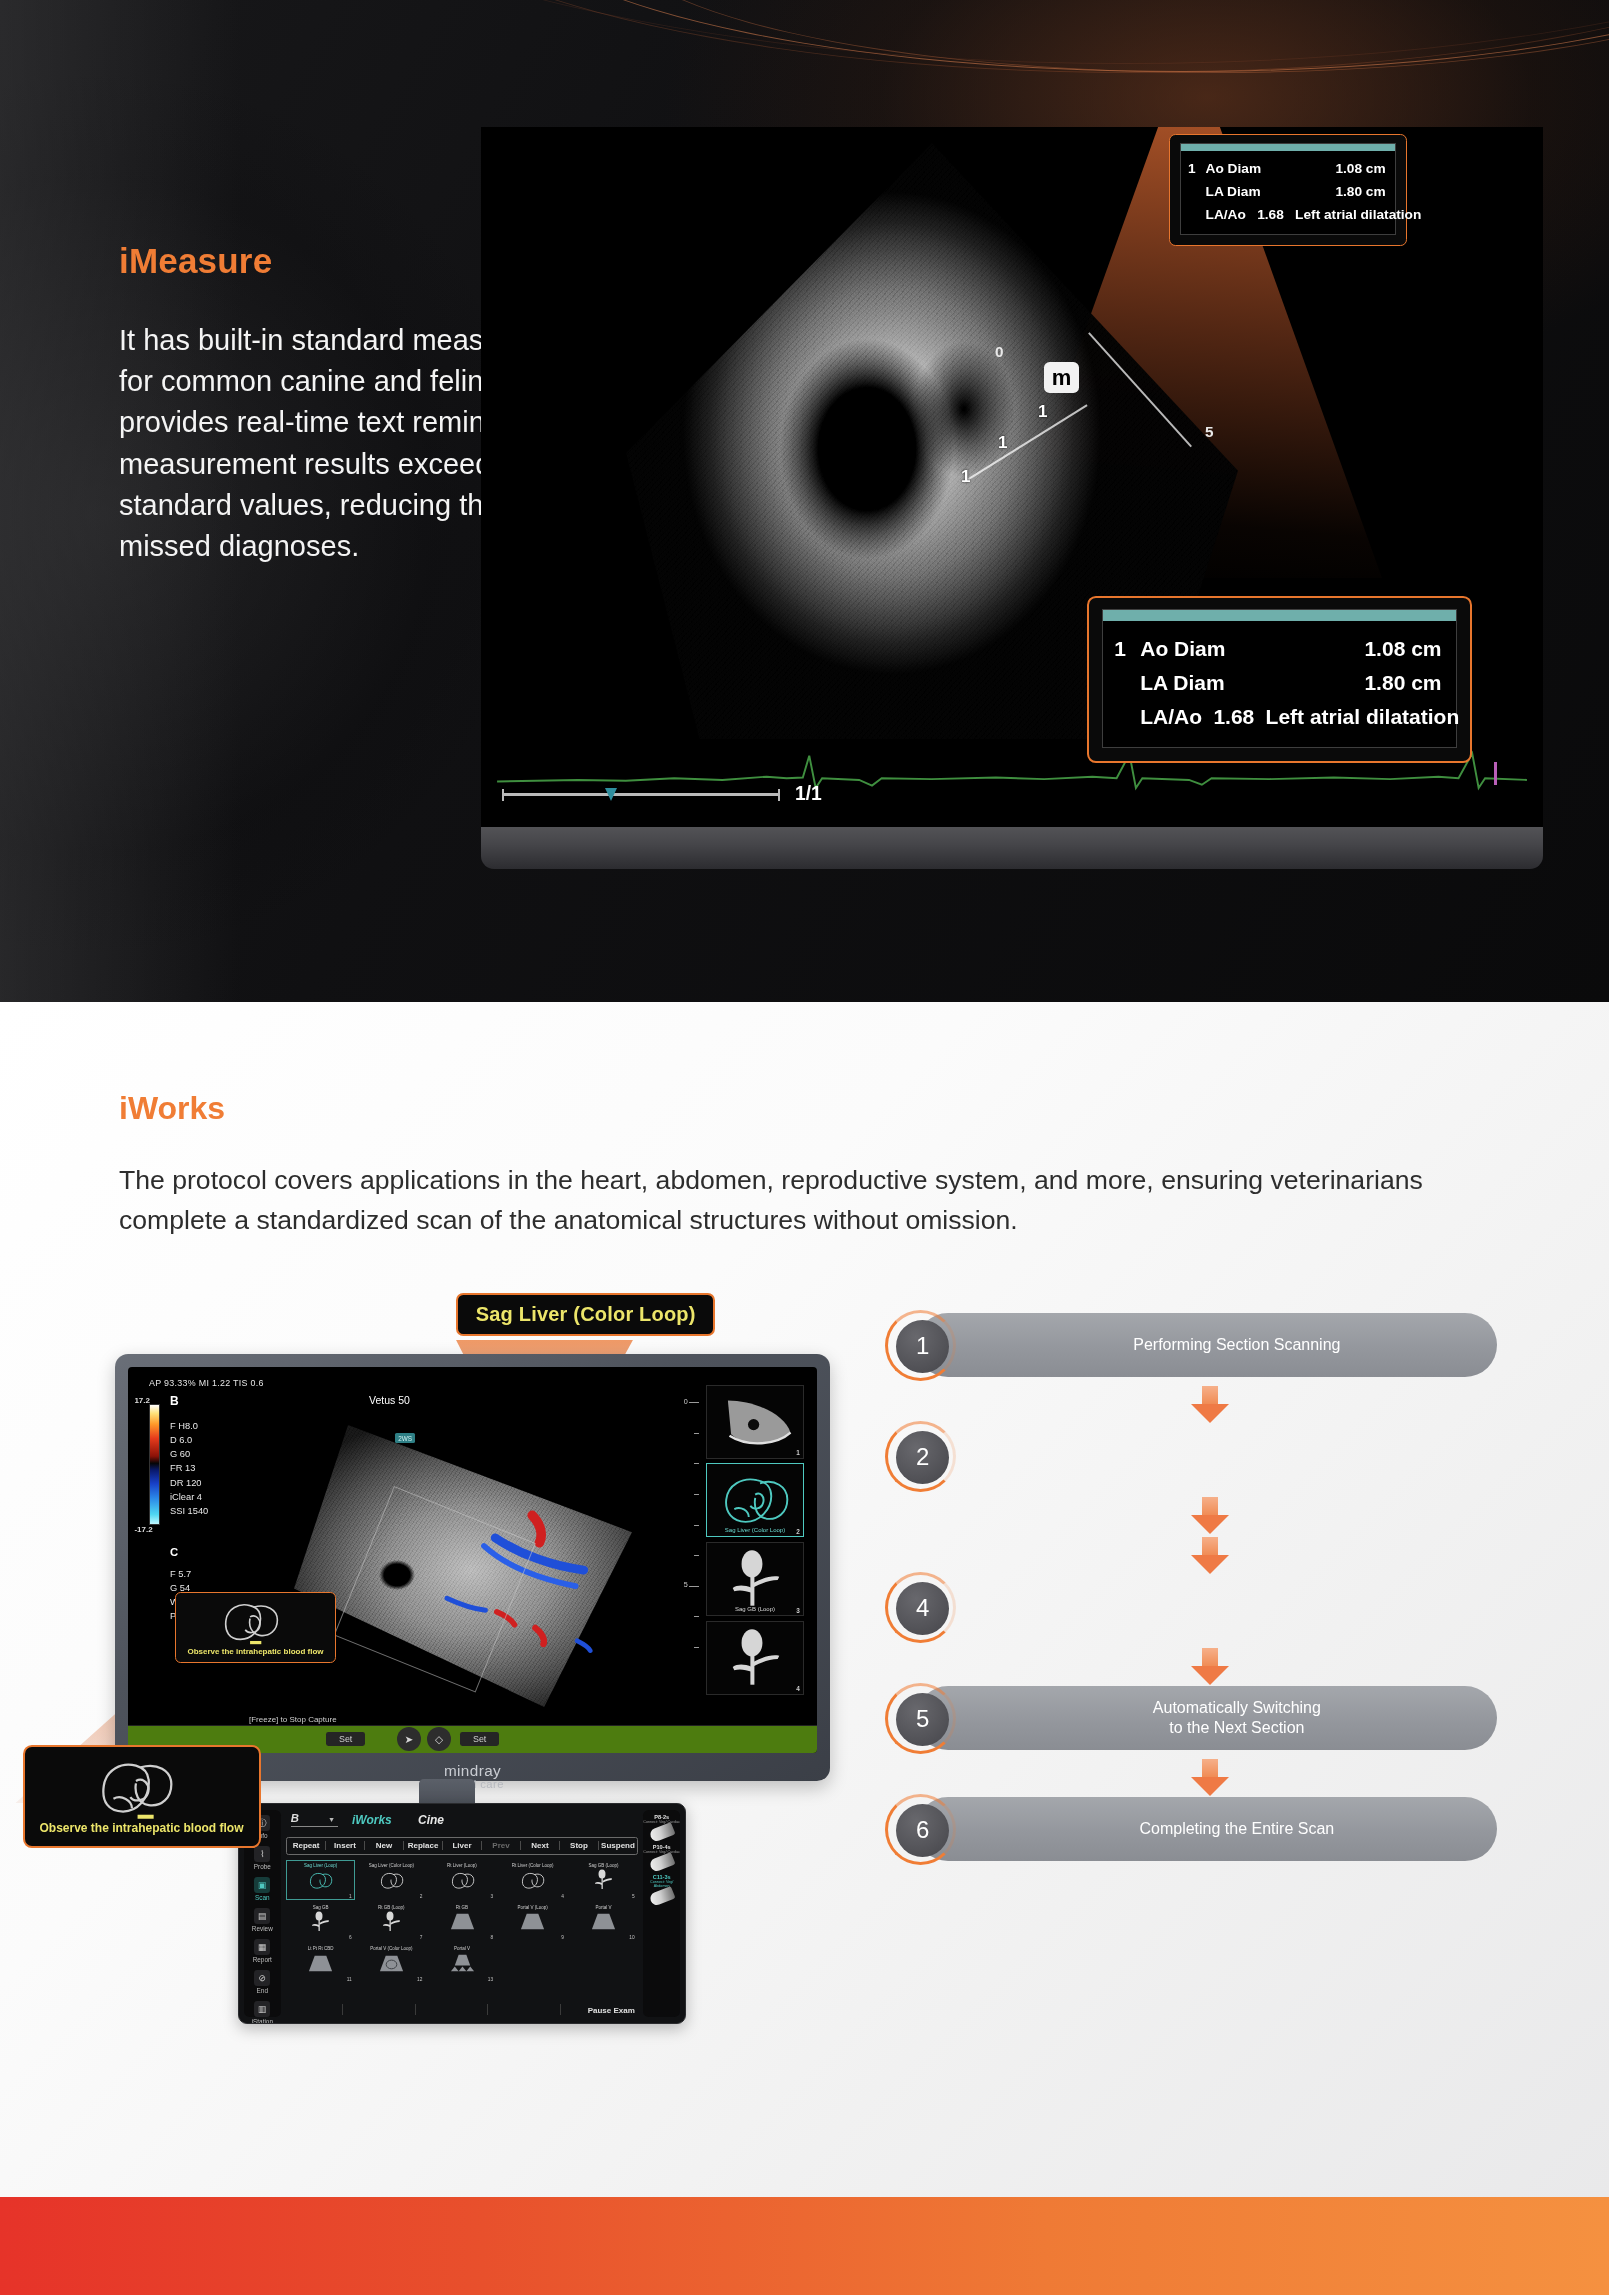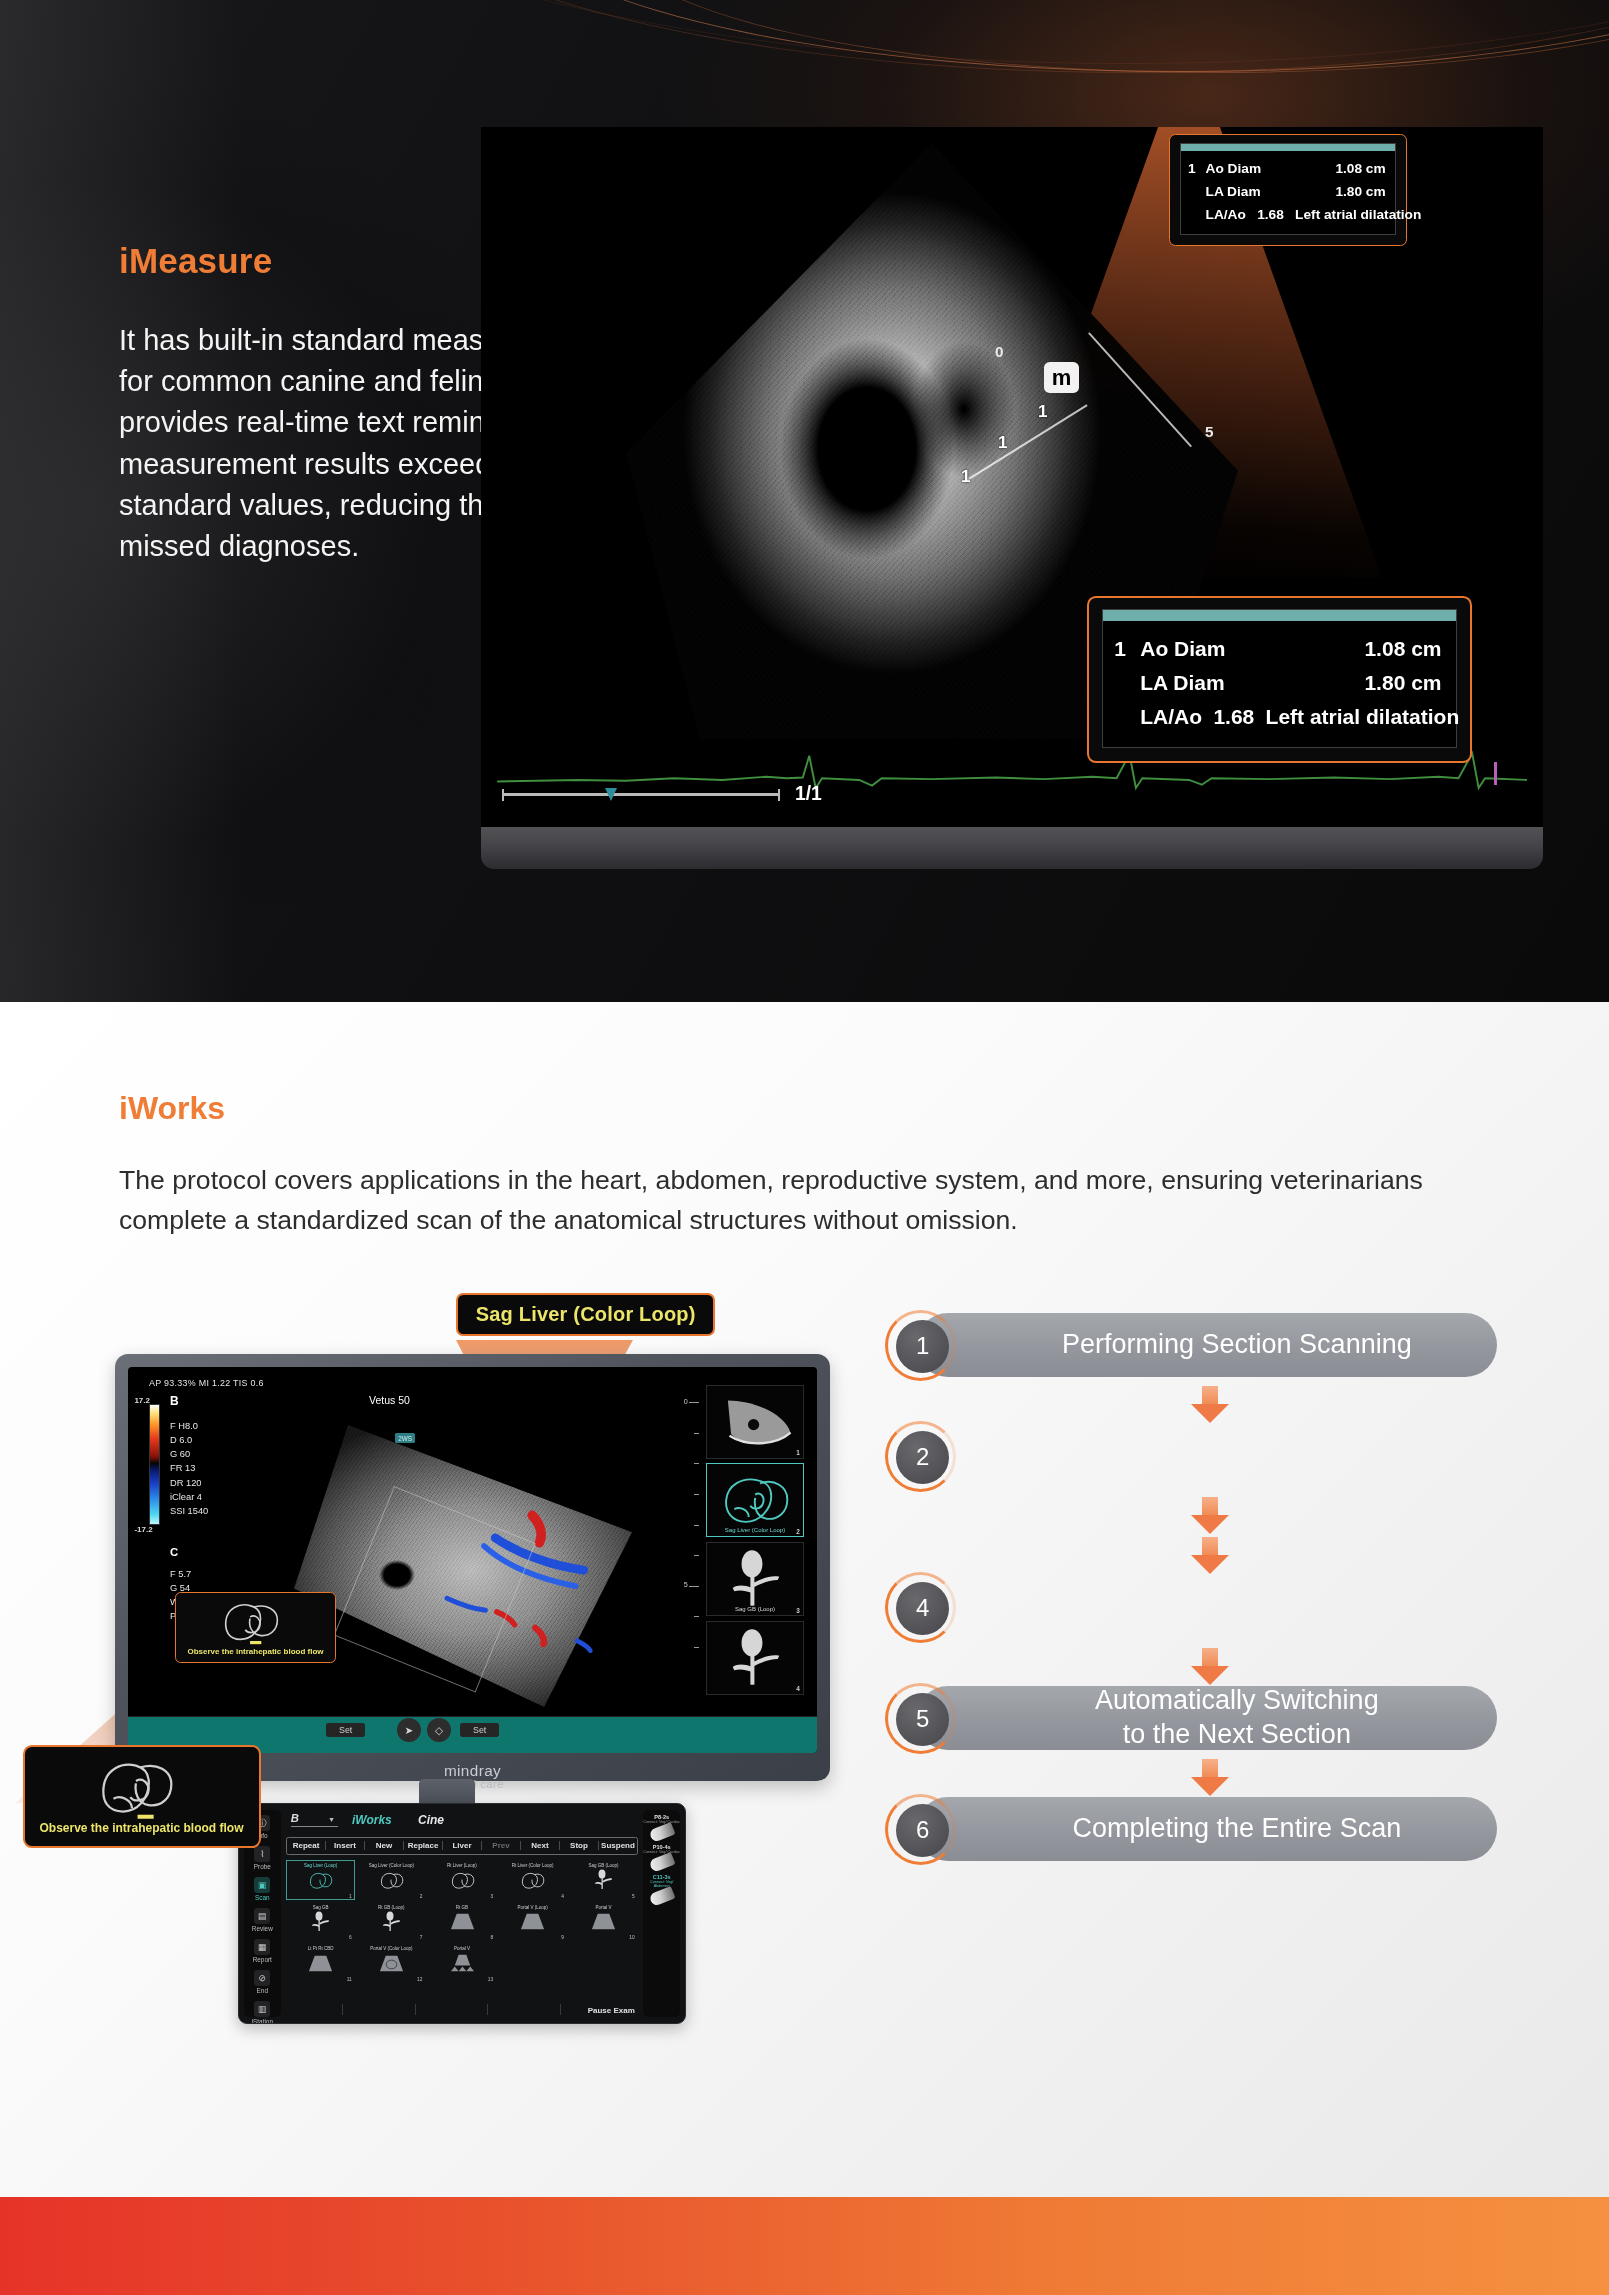--- a/index.html
+++ b/index.html
@@ -377,22 +377,22 @@
   .mon-ruler .tick { position: absolute; right: 0; width: 4.8px; height: 0.8px; background: #9a9a9a; }
   .mon-ruler .tickL { width: 9.7px; }
   .mon-ruler .lab { position: absolute; right: 11.3px; font-size: 7.2px; color: #cfcfcf; }
 
   .mon-freeze {
     position: absolute; left: 121px; top: 348px;
     color: #cfcfcf; font-size: 8px;
   }
   .mon-bottombar {
     position: absolute; left: 0; right: 0; bottom: 0;
-    height: 37px;
-    background: #0f766e;
+    height: 28px;
+    background: #4d7c0f;
     border-top: 0.8px solid #222;
   }
   .setbtn {
     position: absolute; top: 5.6px;
     background: #252525; color: #cfcfcf;
     font-size: 8.9px; padding: 2.4px 13px; border-radius: 2.4px;
   }
   .trackball {
     position: absolute; top: 0.8px;
     width: 24px; height: 24px; border-radius: 50%;
@@ -588,21 +588,21 @@
     position: absolute;
     left: 31px; top: 3.2px;
     width: 581px; height: 64px;
     border-radius: 32px;
     background: linear-gradient(180deg, #a4a7ac 0%, #94979d 55%, #8a8d93 100%);
     display: flex; align-items: center; justify-content: center;
     padding-left: 80px; padding-right: 19.3px;
   }
   .step-pill-text {
     color: #ffffff;
-    font-size: 27px;
+    font-size: 16px;
     text-align: center;
     line-height: 1.25;
     font-weight: 400;
     white-space: pre-line;
   }
   .step-ring {
     position: absolute;
     left: 0px; top: 0px;
     width: 71px; height: 71px;
     border-radius: 50%;

